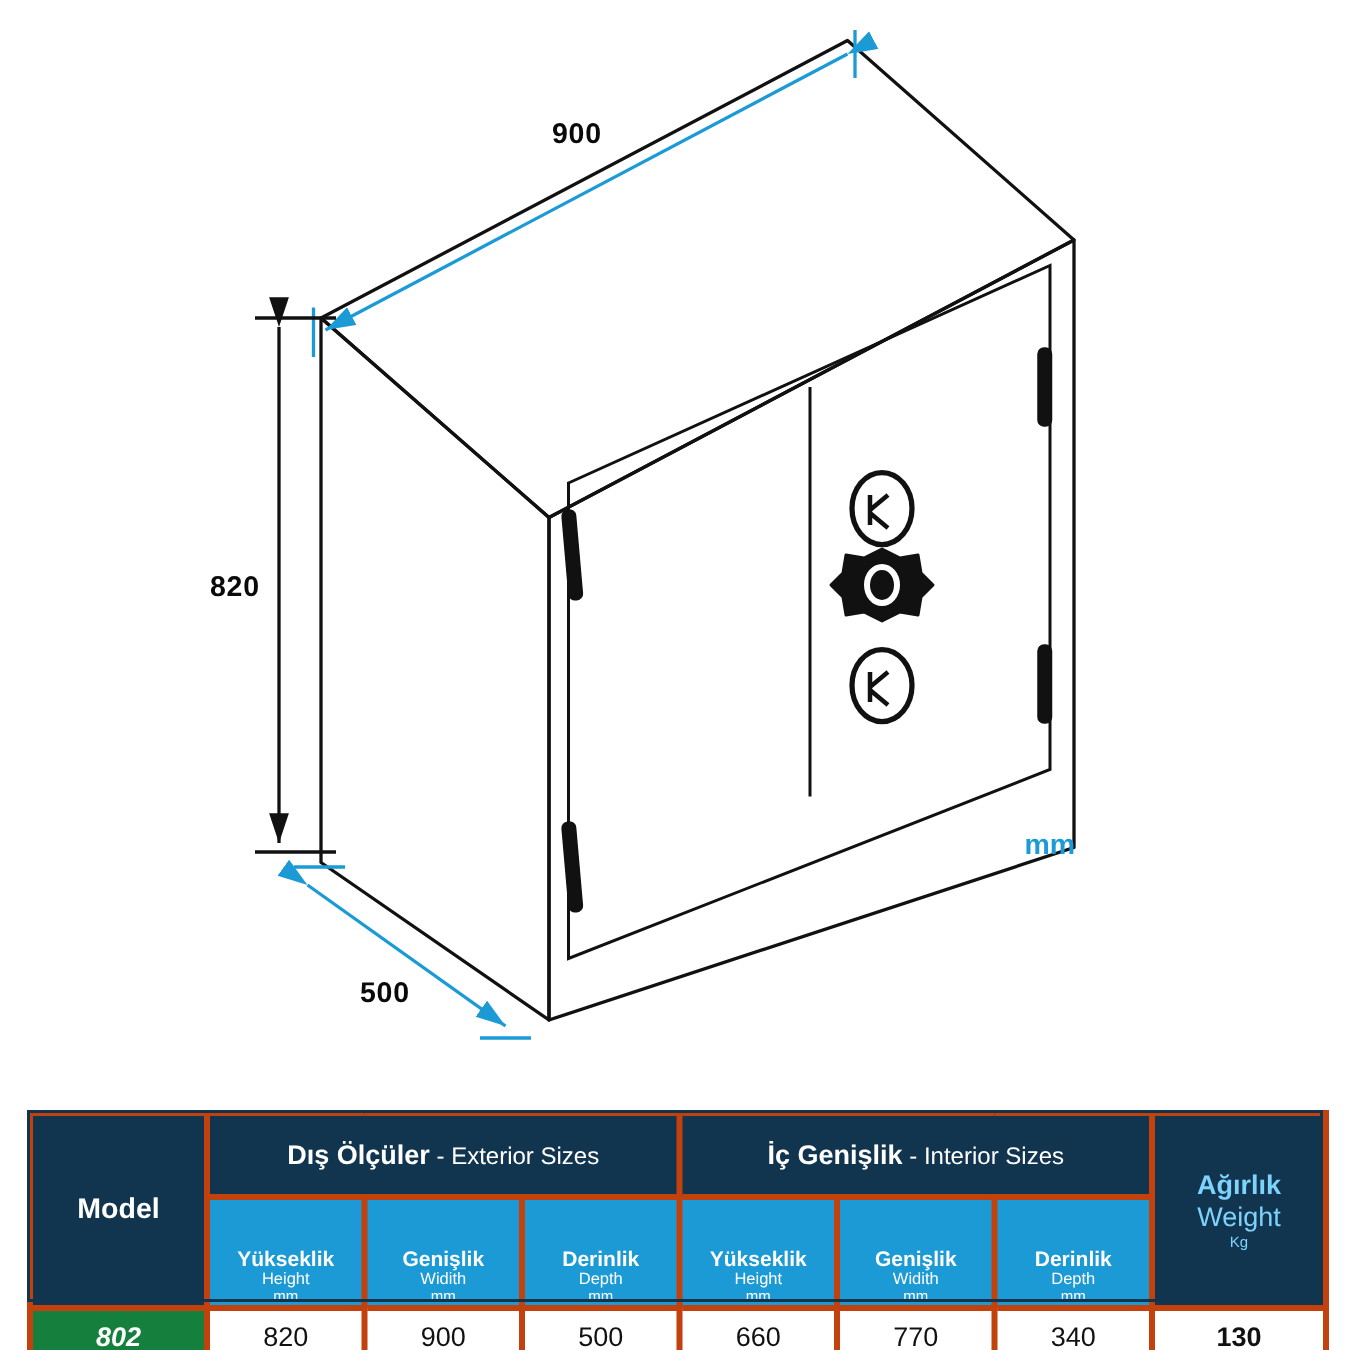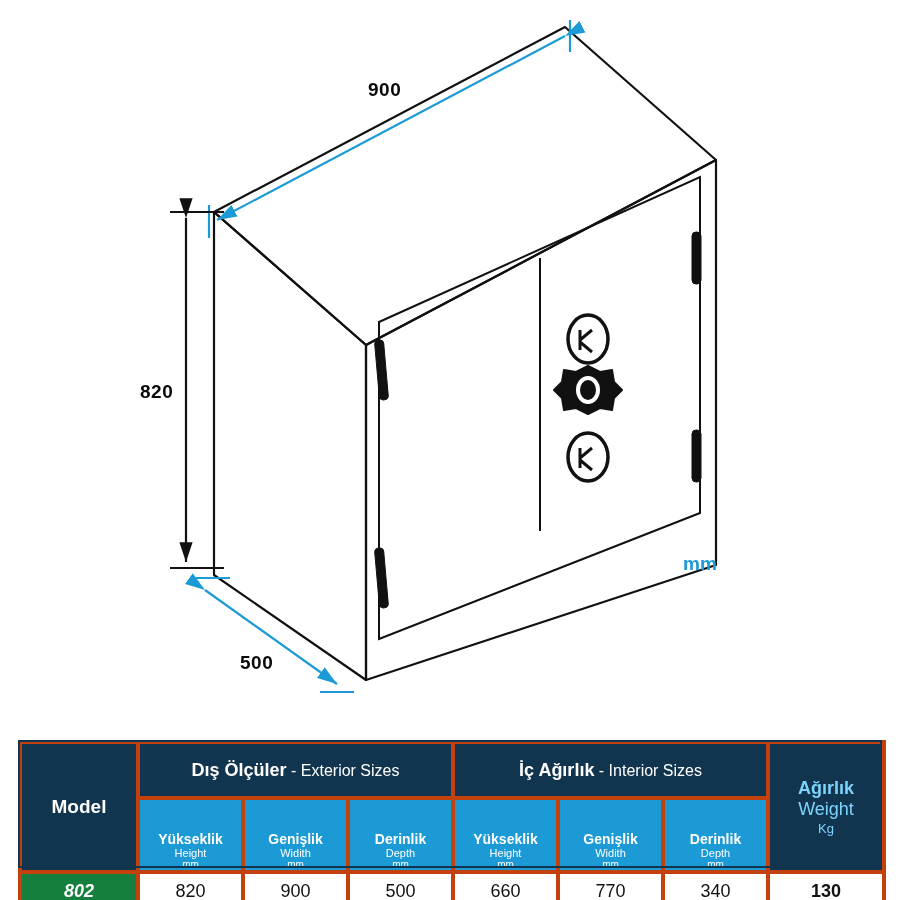--- a/index.html
+++ b/index.html
@@ -101,21 +101,21 @@
     font-size: 18px;
     line-height: 1.2;
   }
   .weight-cell .en {
     font-weight: normal;
     font-size: 18px;
     display: block;
   }
   .weight-cell .kg {
     font-weight: normal;
-    font-size: 13px;
+    font-size: 10px;
     display: block;
   }
   .val-row td {
     background: #ffffff;
     color: #111111;
     font-size: 18px;
     height: 34px;
   }
   .val-row td.model-val {
     background: #15803d;
@@ -225,21 +225,21 @@
         <col style="width:105px">
       <col style="width:116px">
     </colgroup>
     <tbody>
       <tr>
         <td class="model-cell" rowspan="2">Model</td>
         <td class="hdr-dark" colspan="3">
           <span>Dış Ölçüler</span><span class="sub-en"> - </span><span class="sub-en">Exterior Sizes</span>
         </td>
         <td class="hdr-dark" colspan="3">
-          <span>İç Ağırlık</span><span class="sub-en"> - </span><span class="sub-en">Interior Sizes</span>
+          <span>İç Genişlik</span><span class="sub-en"> - </span><span class="sub-en">Interior Sizes</span>
         </td>
         <td class="weight-cell" rowspan="2">
           <span>Ağırlık</span>
           <span class="en">Weight</span>
           <span class="kg">Kg</span>
         </td>
       </tr>
       <tr>
         <td class="hdr-blue">
           <span class="tr">Yükseklik</span>

